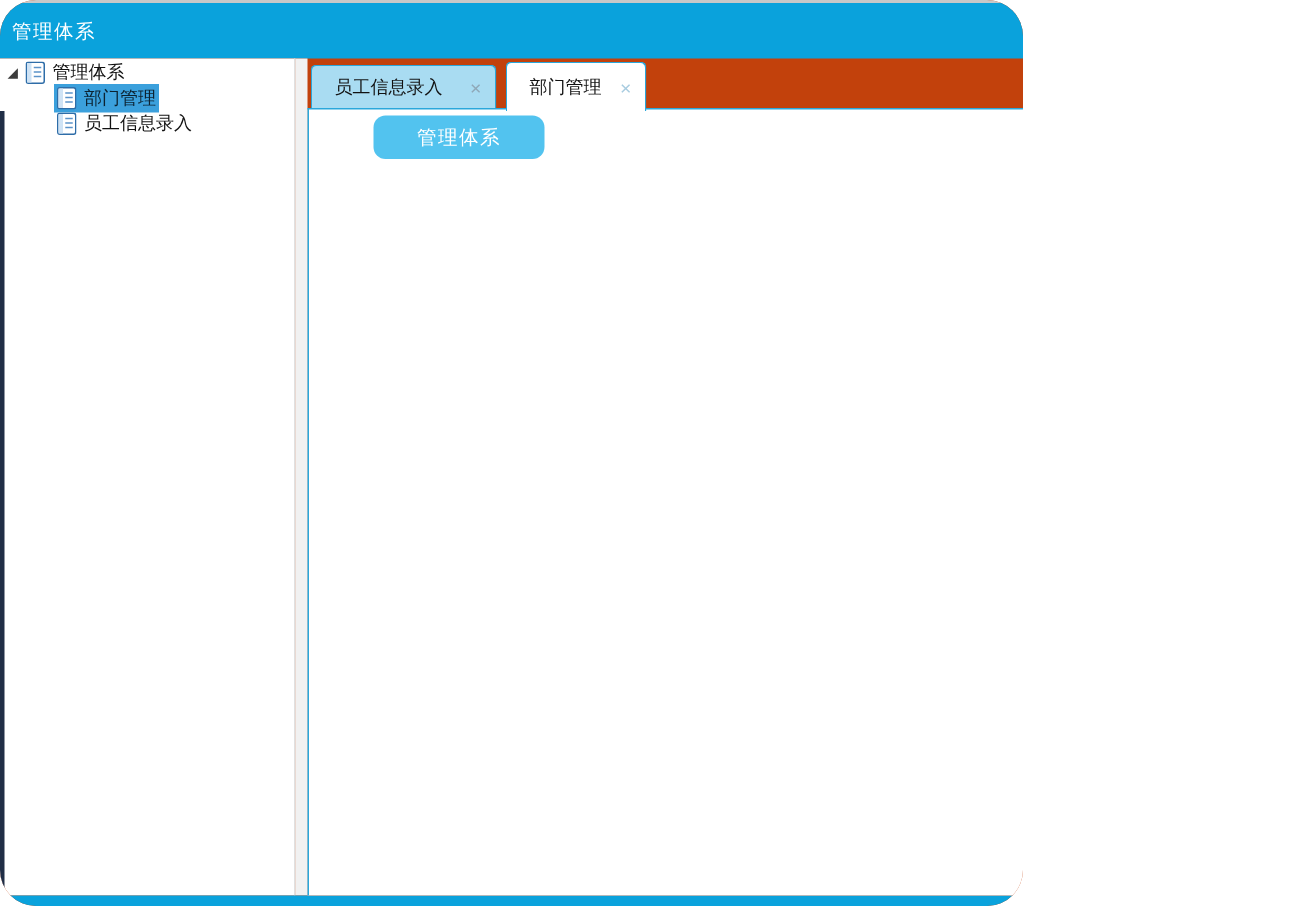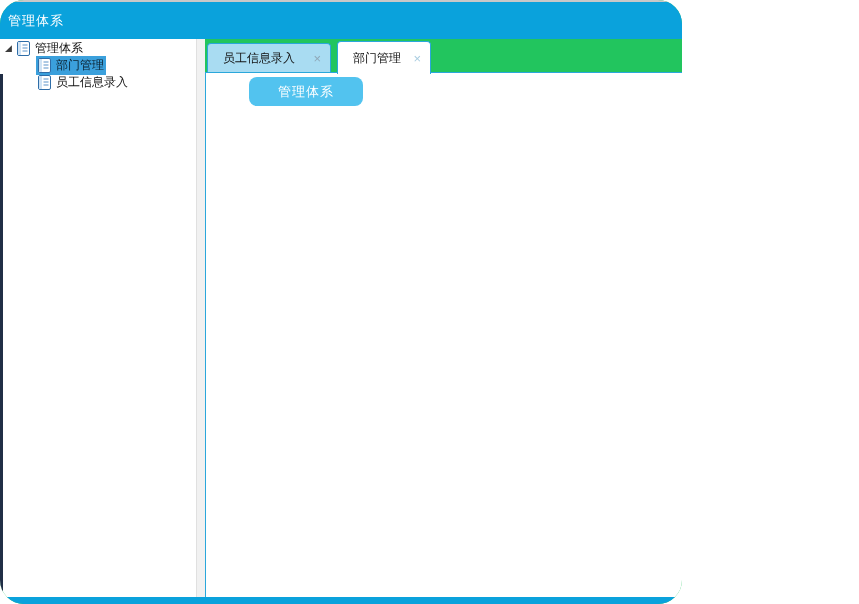--- a/index.html
+++ b/index.html
@@ -1,16 +1,16 @@
 <!DOCTYPE html>
 <html><head>
 <meta charset="utf-8">
 <style>
   html,body{margin:0;padding:0;}
-  .screen{position:relative;width:682px;height:604px;background:#22c55e;overflow:hidden;
+  .screen{position:relative;width:682px;height:604px;background:#c2410c;overflow:hidden;
           font-family:"Liberation Sans","DejaVu Sans",sans-serif;color:#111;border-radius:24px;}
 
   
   .top-gray{position:absolute;left:0;top:0;width:859px;height:2px;background:#c8c8c8;}
   .titlebar{position:absolute;left:0;top:2px;width:859px;height:37px;background:#0aa2dc;
             display:flex;align-items:center;}
   .titlebar .title{color:#ffffff;font-size:13px;padding-left:8px;letter-spacing:1px;}
 
   
   .bottombar{position:absolute;left:0;top:597px;width:859px;height:7px;background:#0aa2dc;}

